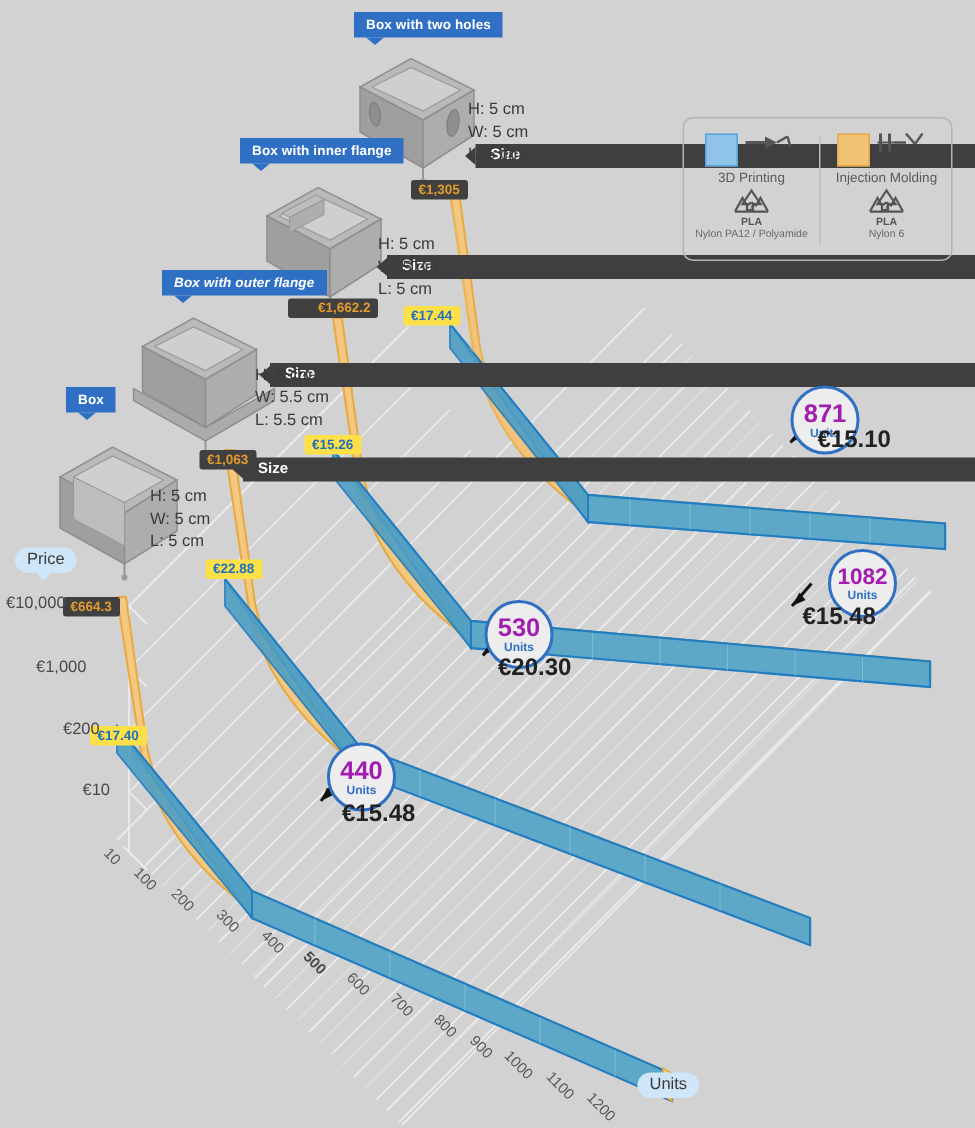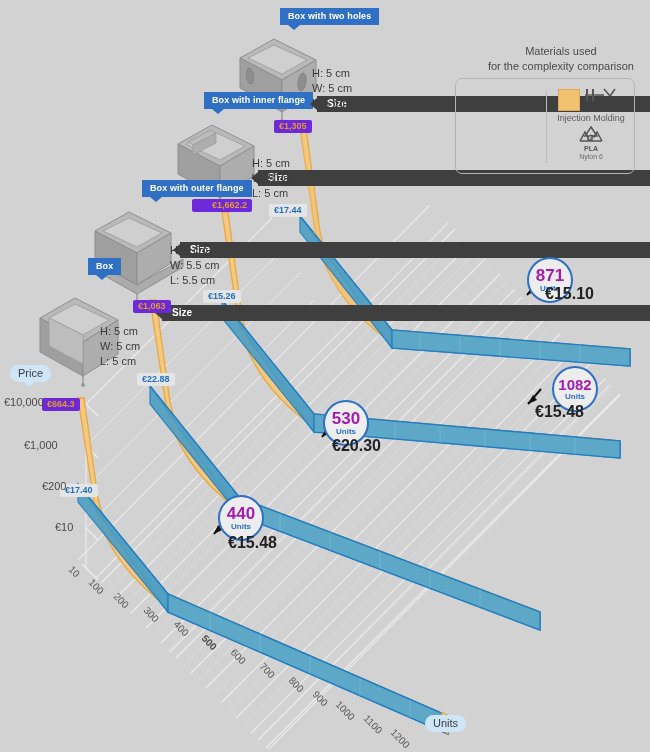--- a/index.html
+++ b/index.html
@@ -12,45 +12,45 @@
     -webkit-font-smoothing:antialiased;
   }
   #stage{position:absolute;inset:0;width:650px;height:752px;}
   svg.layer{position:absolute;left:0;top:0;width:650px;height:752px;overflow:visible;}
 
   
   .chip{position:absolute;white-space:nowrap;line-height:1;}
 
   .blue-tag{
     background:#2f6fc4;color:#fff;font-size:9px;font-weight:bold;
-    padding:4px 8px 4px 8px;letter-spacing:.1px;margin-left:44px;
+    padding:4px 8px 4px 8px;letter-spacing:.1px;
   }
   .blue-tag:after{
     content:"";position:absolute;left:8px;bottom:-5px;
     border-left:6px solid transparent;border-right:6px solid transparent;
     border-top:5px solid #2f6fc4;
   }
 
   .size-tag{
     background:#3f3f3f;color:#fff;font-size:10px;font-weight:bold;
     padding:3px 10px 3px 10px;position:relative;
   }
   .size-tag:before{
     content:"";position:absolute;left:-7px;top:50%;transform:translateY(-50%);
     border-top:6px solid transparent;border-bottom:6px solid transparent;
     border-right:7px solid #3f3f3f;
   }
   .dims{font-size:11px;color:#3b3b3b;line-height:1.38;}
 
   .price-orange{
-    background:#6d28d9;color:#e09b2d;font-size:9px;font-weight:bold;
+    background:#404040;color:#e09b2d;font-size:9px;font-weight:bold;
     padding:2px 5px;border-radius:2px;text-align:center;
   }
   .price-blue{
-    background:#e5e5e5;color:#1f6fc0;font-size:9px;font-weight:bold;
+    background:#fde047;color:#1f6fc0;font-size:9px;font-weight:bold;
     padding:2px 5px;border-radius:2px;
   }
 
   .axis-lab{font-size:11px;color:#4a4a4a;}
   .axis-title{
     background:#cfe6f8;color:#3b3b3b;font-size:11px;
     padding:3px 8px;border-radius:9px;
   }
   .axis-title.price:after{
     content:"";position:absolute;left:14px;bottom:-5px;
@@ -293,21 +293,21 @@
   </svg>
 
   <div class="chip blue-tag" style="left:44px;top:258px;">Box</div>
   <div class="chip size-tag" style="left:162px;top:305px;">Size</div>
   <div class="chip dims" style="left:100px;top:324px;">
     <div>H: 5 cm</div>
     <div>W: 5 cm</div>
     <div>L: 5 cm</div>
   </div>
 
-  <div class="chip blue-tag" style="left:98px;top:180px;">Box with outer flange</div>
+  <div class="chip blue-tag" style="left:108px;top:180px;font-style:italic;">Box with outer flange</div>
   <div class="chip size-tag" style="left:180px;top:226px;">Size</div>
   <div class="chip dims" style="left:170px;top:243px;">
     <div>H: 5 cm</div>
     <div>W: 5.5 cm</div>
     <div>L: 5.5 cm</div>
   </div>
 
   <div class="chip blue-tag" style="left:160px;top:92px;">Box with inner flange</div>
   <div class="chip size-tag" style="left:258px;top:138px;">Size</div>
   <div class="chip dims" style="left:252px;top:156px;">
@@ -394,28 +394,43 @@
   <div class="chip tick" style="left:175px;top:618px;transform:rotate(45deg);">400</div>
   <div class="chip tick bold" style="left:203px;top:632px;transform:rotate(45deg);">500</div>
   <div class="chip tick" style="left:232px;top:646px;transform:rotate(45deg);">600</div>
   <div class="chip tick" style="left:261px;top:660px;transform:rotate(45deg);">700</div>
   <div class="chip tick" style="left:290px;top:674px;transform:rotate(45deg);">800</div>
   <div class="chip tick" style="left:314px;top:688px;transform:rotate(45deg);">900</div>
   <div class="chip tick" style="left:337px;top:698px;transform:rotate(45deg);">1000</div>
   <div class="chip tick" style="left:365px;top:712px;transform:rotate(45deg);">1100</div>
   <div class="chip tick" style="left:392px;top:726px;transform:rotate(45deg);">1200</div>
 
-  <div id="legend-head">
-    <div>Materials used</div>
-    <div>for the complexity comparison</div>
-  </div>
 
   <div id="legend-box">
     <div class="leg-div"></div>
 
+    <div class="leg-col" style="left:0;">
+      <div class="leg-swatch" style="left:14px;background:#8fc3e8;border:1px solid #5ba3d6;"></div>
+      <svg style="position:absolute;left:40px;top:8px;width:34px;height:22px;">
+        <line x1="1" y1="8" x2="14" y2="8" stroke="#555" stroke-width="2"></line>
+        <polygon points="14,4 22,8 14,12" fill="#555"></polygon>
+        <line x1="22" y1="8" x2="29" y2="4" stroke="#555" stroke-width="1.6"></line>
+        <line x1="29" y1="4" x2="31" y2="11" stroke="#555" stroke-width="1.6"></line>
+      </svg>
+      <div class="leg-name">3D Printing</div>
+      <svg style="position:absolute;left:31px;top:46px;width:28px;height:22px;">
+        <path d="M14,2 L20,11 L15,11 L15,15 L11,15 L11,11 L8,11 Z" fill="none" stroke="#555" stroke-width="1.5"></path>
+        <path d="M3,16 L8,7 L11,12 L14,10" fill="none" stroke="#555" stroke-width="1.5"></path>
+        <path d="M25,16 L20,7 L17,12 L14,10" fill="none" stroke="#555" stroke-width="1.5"></path>
+        <path d="M3,16 L25,16" fill="none" stroke="#555" stroke-width="1.5"></path>
+        <text x="14" y="14" font-size="6" text-anchor="middle" fill="#555">7</text>
+      </svg>
+      <div class="leg-pla">PLA</div>
+      <div class="leg-mat">Nylon PA12 / Polyamide</div>
+    </div>
 
     <div class="leg-col" style="left:90px;">
       <div class="leg-swatch" style="left:12px;background:#f2c273;border:1px solid #e0a94f;"></div>
       <svg style="position:absolute;left:38px;top:8px;width:34px;height:22px;">
         <line x1="3" y1="2" x2="3" y2="14" stroke="#555" stroke-width="2"></line>
         <line x1="9" y1="2" x2="9" y2="14" stroke="#555" stroke-width="2"></line>
         <line x1="1" y1="8" x2="12" y2="8" stroke="#555" stroke-width="1.4"></line>
         <line x1="12" y1="8" x2="20" y2="8" stroke="#555" stroke-width="1.6"></line>
         <line x1="20" y1="2" x2="26" y2="9" stroke="#555" stroke-width="1.6"></line>
         <line x1="26" y1="9" x2="31" y2="2" stroke="#555" stroke-width="1.6"></line>

